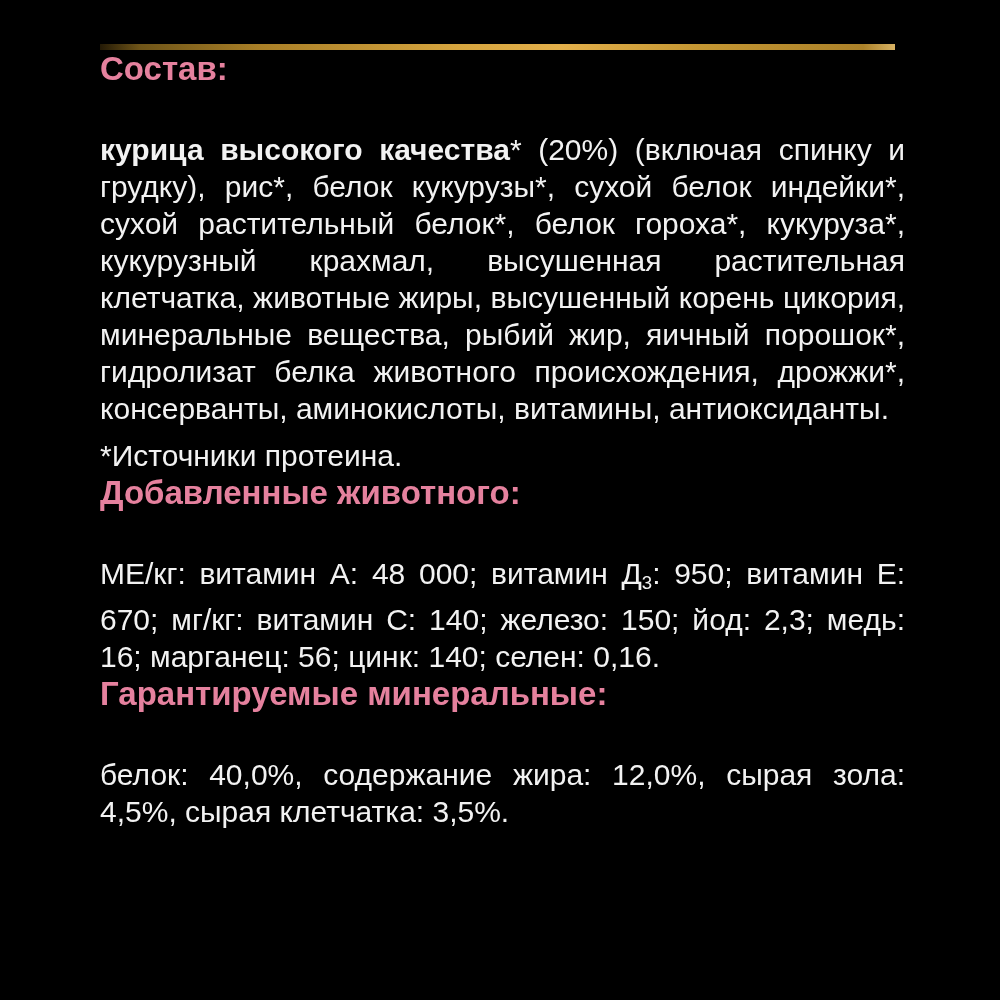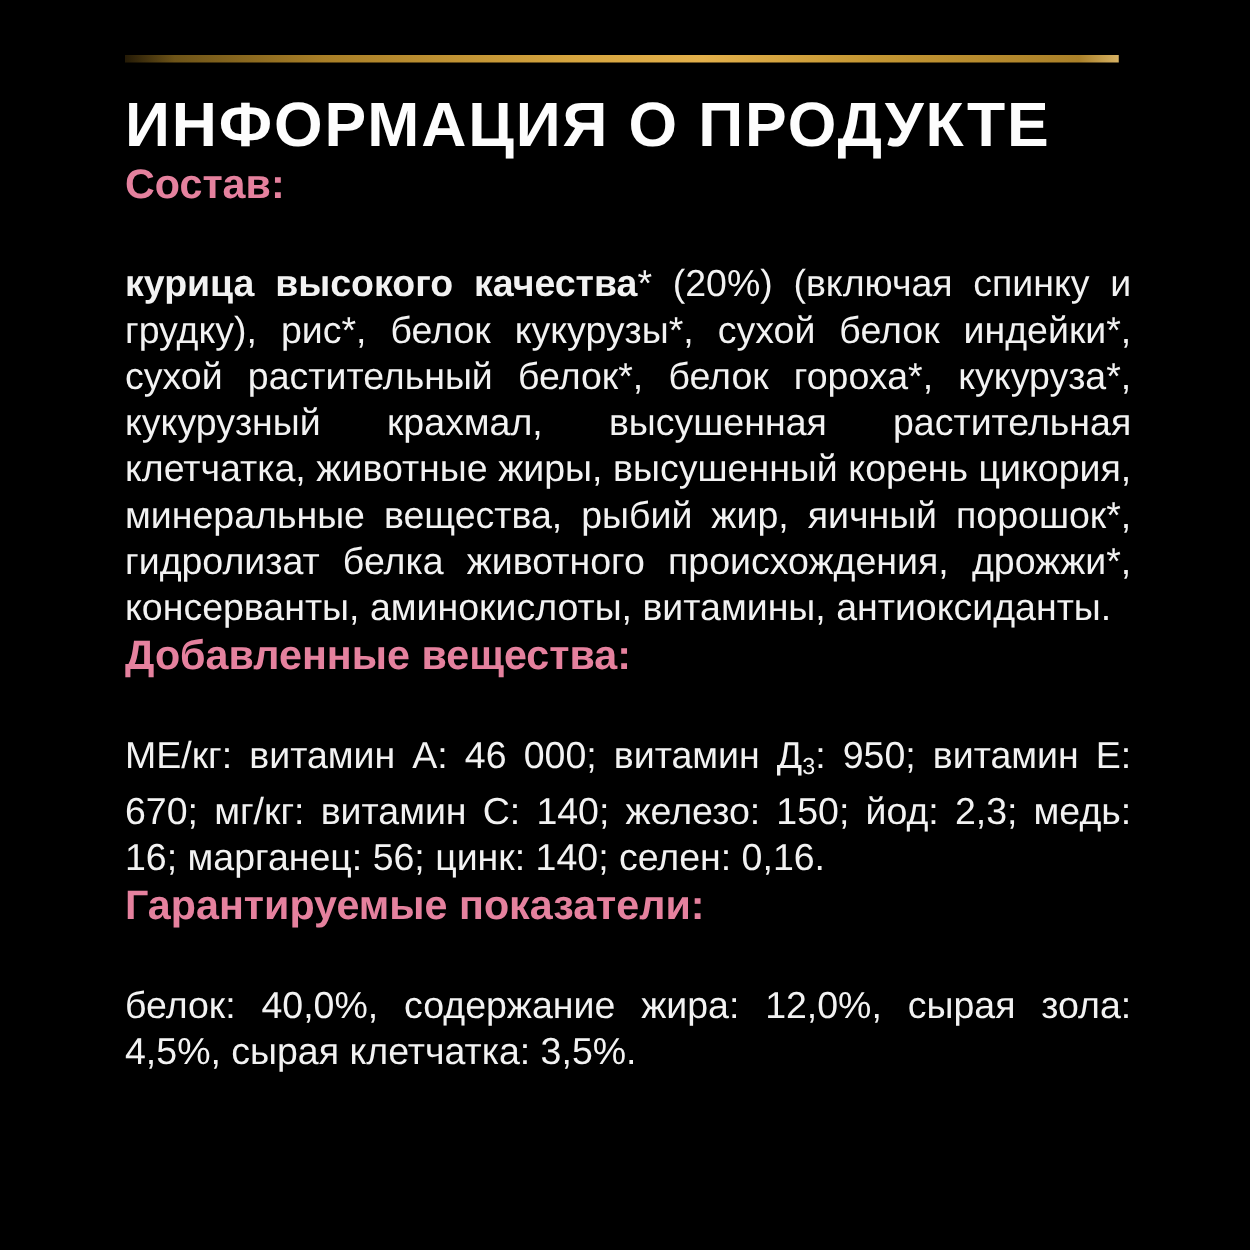--- a/index.html
+++ b/index.html
@@ -65,31 +65,31 @@
     vertical-align:-0.28em;
   }
 </style>
 </head>
 <body>
 
 <div class="page">
 
   <div class="gold-rule"></div>
 
-  <h1 class="title">ИНФОРМАЦИЯ О ПРОДУКТЕ</h1>
 
   <section>
     <h2 class="sec-heading h-composition">Состав:</h2>
     <p class="body just"><strong class="lead">курица высокого качества</strong><span>* (20%) (включая спинку и грудку), рис*, белок кукурузы*, сухой белок индейки*, сухой растительный белок*, белок гороха*, кукуруза*, кукурузный крахмал, высушенная растительная клетчатка, животные жиры, высушенный корень цикория, минеральные вещества, рыбий жир, яичный порошок*, гидролизат белка животного происхождения, дрожжи*, консерванты, аминокислоты, витамины, антиоксиданты.</span></p>
   </section>
 
+  <p class="body note">*Источники протеина.</p>
 
   <section>
-    <h2 class="sec-heading h-additives">Добавленные вещества:</h2>
-    <p class="body just"><span>МЕ/кг: витамин А: 46 000; витамин Д</span><span class="sub">3</span><span>: 950; витамин Е: 670; мг/кг: витамин С: 140; железо: 150; йод: 2,3; медь: 16; марганец: 56; цинк: 140; селен: 0,16.</span></p>
+    <h2 class="sec-heading h-additives">Добавленные животного:</h2>
+    <p class="body just"><span>МЕ/кг: витамин А: 48 000; витамин Д</span><span class="sub">3</span><span>: 950; витамин Е: 670; мг/кг: витамин С: 140; железо: 150; йод: 2,3; медь: 16; марганец: 56; цинк: 140; селен: 0,16.</span></p>
   </section>
 
   <section>
-    <h2 class="sec-heading h-guaranteed">Гарантируемые показатели:</h2>
+    <h2 class="sec-heading h-guaranteed">Гарантируемые минеральные:</h2>
     <p class="body just">белок: 40,0%, содержание жира: 12,0%, сырая зола: 4,5%, сырая клетчатка: 3,5%.</p>
   </section>
 
 </div>
 
 </body></html>

